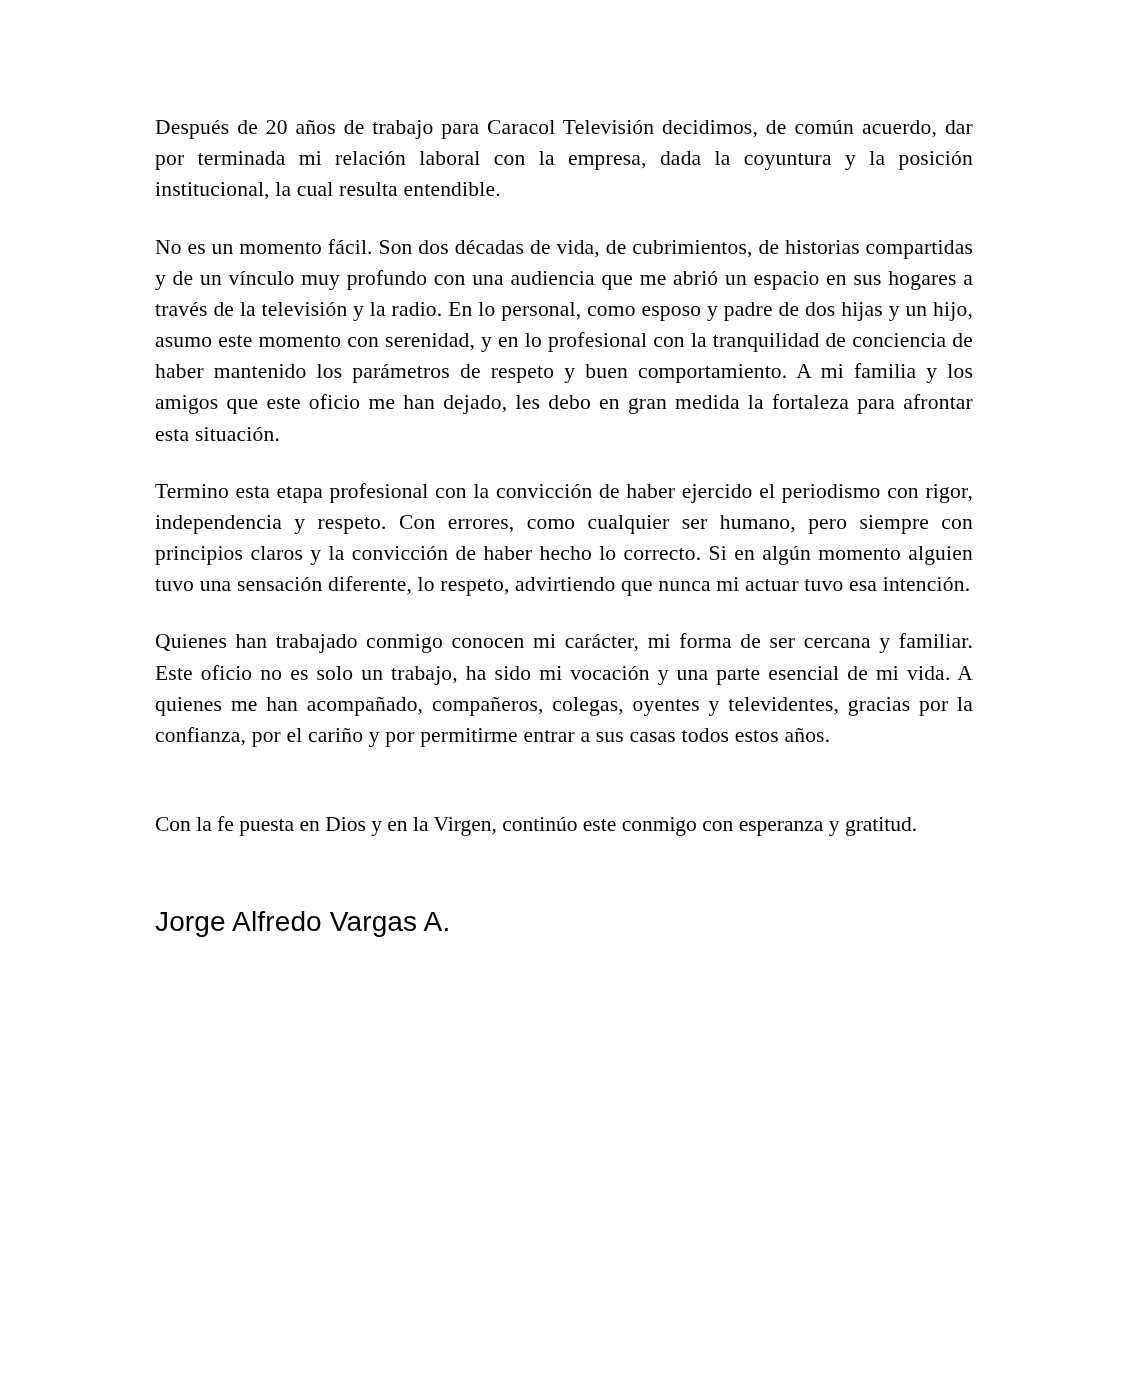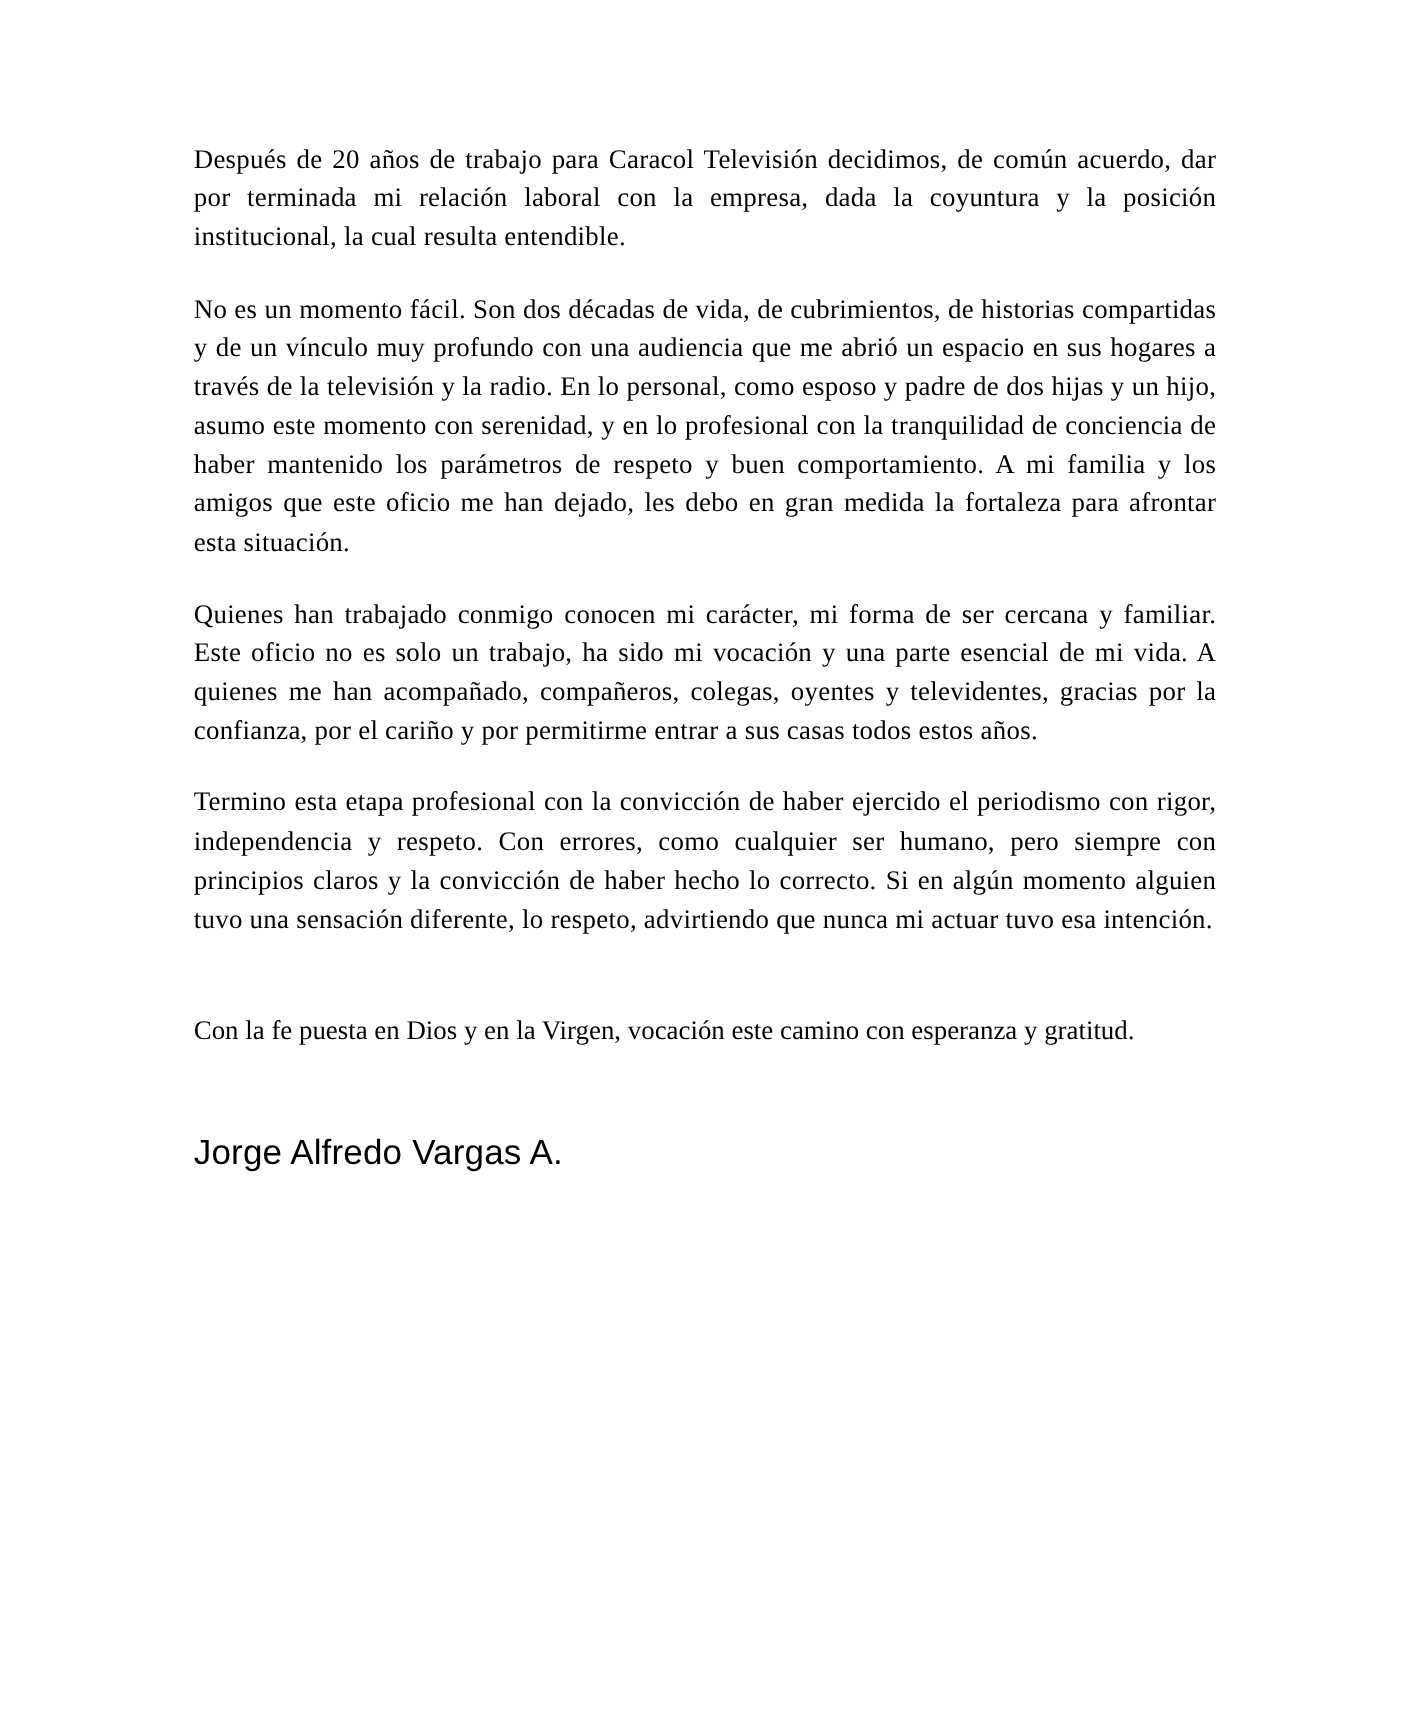--- a/index.html
+++ b/index.html
@@ -54,18 +54,18 @@
     letter-spacing: 0.005em;
   }
 </style>
 </head>
 <body>
 
 <div class="page">
   <div class="letter-body">
     <p class="para">Después de 20 años de trabajo para Caracol Televisión decidimos, de común acuerdo, dar por terminada mi relación laboral con la empresa, dada la coyuntura y la posición institucional, la cual resulta entendible.</p>
     <p class="para">No es un momento fácil. Son dos décadas de vida, de cubrimientos, de historias compartidas y de un vínculo muy profundo con una audiencia que me abrió un espacio en sus hogares a través de la televisión y la radio. En lo personal, como esposo y padre de dos hijas y un hijo, asumo este momento con serenidad, y en lo profesional con la tranquilidad de conciencia de haber mantenido los parámetros de respeto y buen comportamiento. A mi familia y los amigos que este oficio me han dejado, les debo en gran medida la fortaleza para afrontar esta situación.</p>
+    <p class="para">Termino esta etapa profesional con la convicción de haber ejercido el periodismo con rigor, independencia y respeto. Con errores, como cualquier ser humano, pero siempre con principios claros y la convicción de haber hecho lo correcto. Si en algún momento alguien tuvo una sensación diferente, lo respeto, advirtiendo que nunca mi actuar tuvo esa intención.</p>
     <p class="para">Quienes han trabajado conmigo conocen mi carácter, mi forma de ser cercana y familiar. Este oficio no es solo un trabajo, ha sido mi vocación y una parte esencial de mi vida. A quienes me han acompañado, compañeros, colegas, oyentes y televidentes, gracias por la confianza, por el cariño y por permitirme entrar a sus casas todos estos años.</p>
-    <p class="para">Termino esta etapa profesional con la convicción de haber ejercido el periodismo con rigor, independencia y respeto. Con errores, como cualquier ser humano, pero siempre con principios claros y la convicción de haber hecho lo correcto. Si en algún momento alguien tuvo una sensación diferente, lo respeto, advirtiendo que nunca mi actuar tuvo esa intención.</p>
-    <p class="closing">Con la fe puesta en Dios y en la Virgen, vocación este camino con esperanza y gratitud.</p>
+    <p class="closing">Con la fe puesta en Dios y en la Virgen, continúo este conmigo con esperanza y gratitud.</p>
     <p class="signature">Jorge Alfredo Vargas A.</p>
   </div>
 </div>
 
 </body></html>

